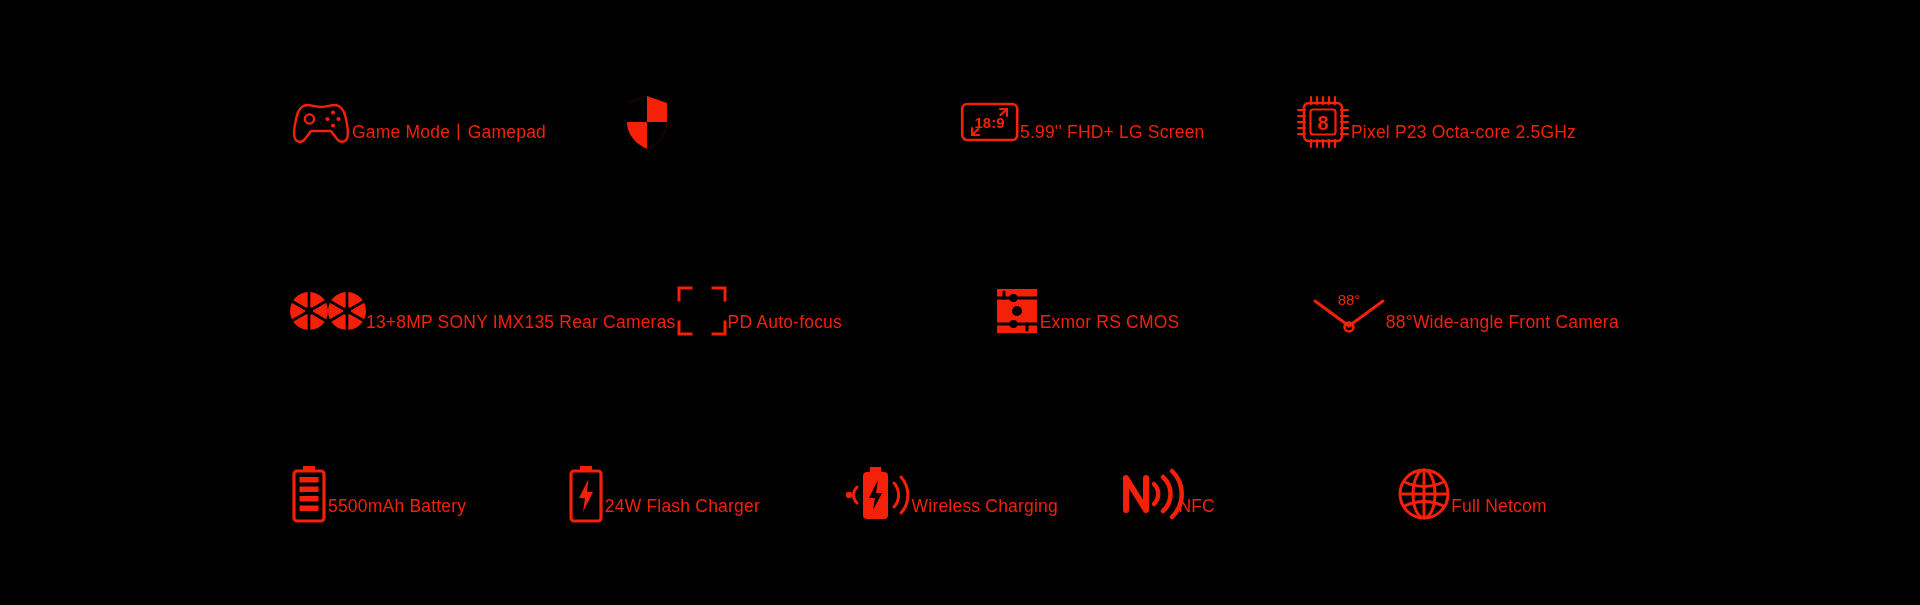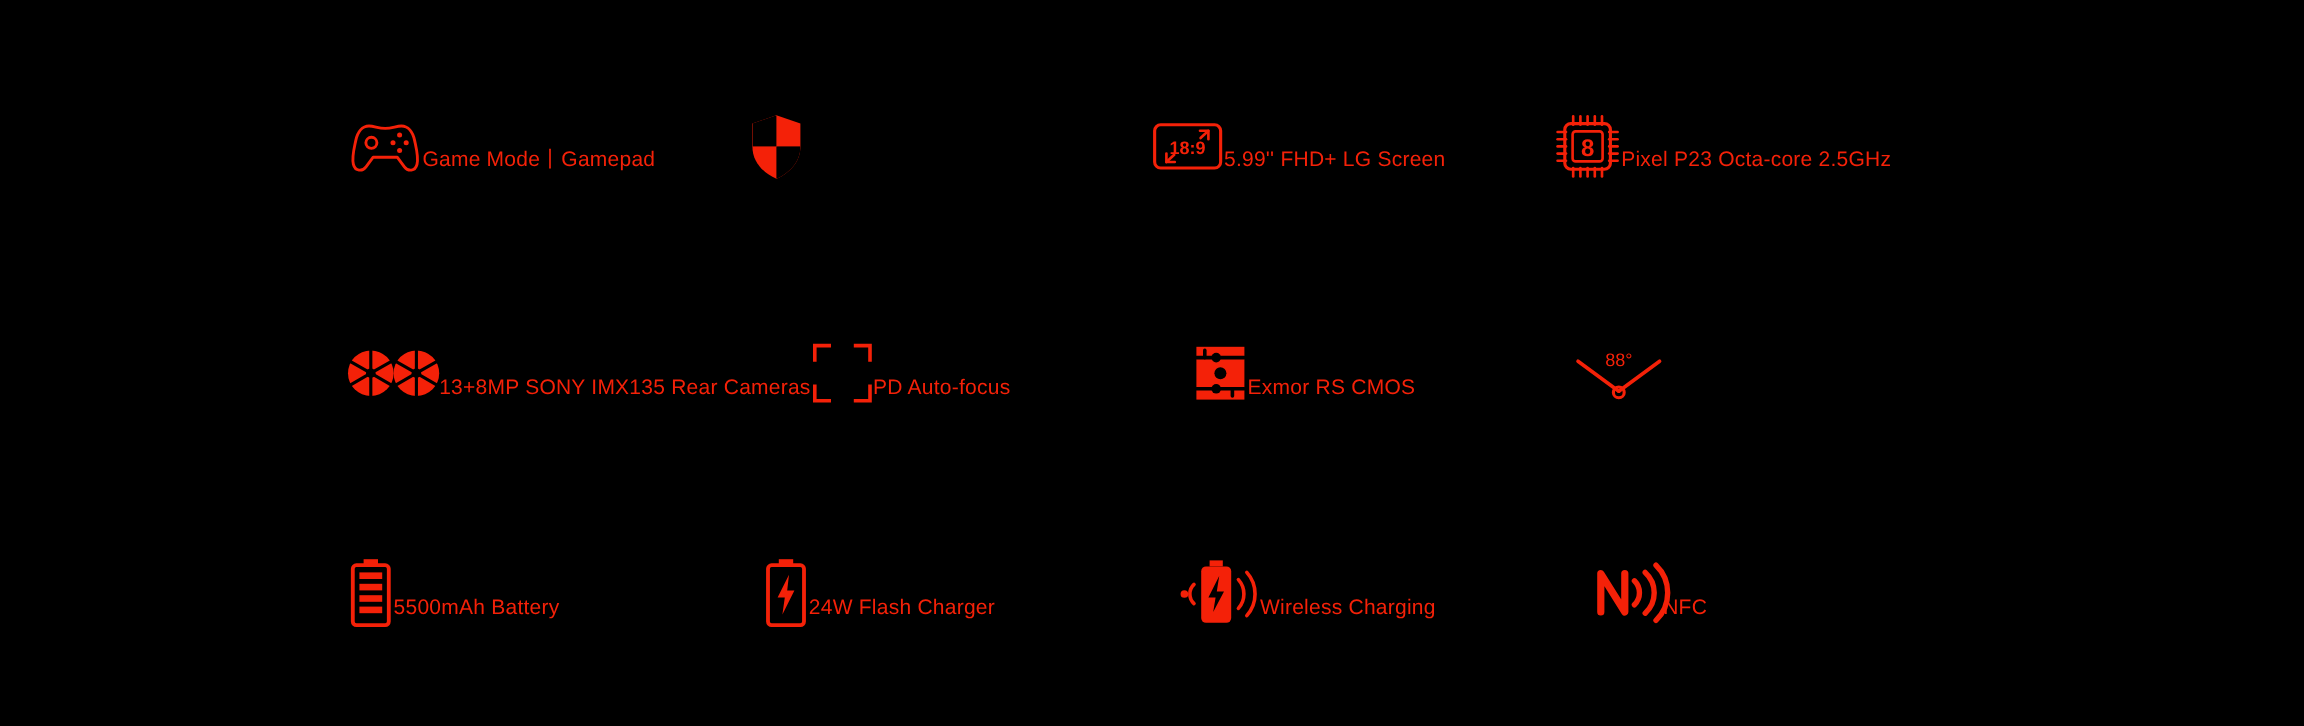--- a/index.html
+++ b/index.html
@@ -207,20 +207,21 @@
 
     <div class="spec-cell">
       <div class="spec-icon">
         <svg width="74" height="46" viewBox="0 0 74 46">
           <text x="37" y="17" font-family="Liberation Sans, sans-serif" font-size="15" fill="#f42108" text-anchor="middle">88°</text>
           <path d="M3 13 L37 38" fill="none" stroke="#f42108" stroke-width="3" stroke-linecap="round"></path>
           <path d="M71 13 L37 38" fill="none" stroke="#f42108" stroke-width="3" stroke-linecap="round"></path>
           <circle cx="37" cy="39" r="4.5" fill="none" stroke="#f42108" stroke-width="2.6"></circle>
         </svg>
       </div>
+      <div class="spec-label">88°Wide-angle Front Camera</div>
     </div>
   </div>
 
   <div class="spec-row">
 
     <div class="spec-cell">
       <div class="spec-icon">
         <svg width="38" height="58" viewBox="0 0 38 58">
           <rect x="13" y="1" width="12" height="5" fill="#f42108"></rect>
           <rect x="4" y="6" width="30" height="50" rx="3" ry="3" fill="none" stroke="#f42108" stroke-width="3.2"></rect>
@@ -268,15 +269,28 @@
           <g fill="none" stroke="#f42108" stroke-width="4.5" stroke-linecap="round">
             <path d="M34 18 A 14 14 0 0 1 34 38"></path>
             <path d="M43 11 A 23 23 0 0 1 43 45"></path>
             <path d="M52 5 A 32 32 0 0 1 52 51"></path>
           </g>
         </svg>
       </div>
       <div class="spec-label">NFC</div>
     </div>
 
+    <div class="spec-cell">
+      <div class="spec-icon">
+        <svg width="54" height="54" viewBox="0 0 54 54">
+          <circle cx="27" cy="27" r="24" fill="none" stroke="#f42108" stroke-width="3"></circle>
+          <ellipse cx="27" cy="27" rx="11" ry="24" fill="none" stroke="#f42108" stroke-width="3"></ellipse>
+          <line x1="27" y1="3" x2="27" y2="51" stroke="#f42108" stroke-width="3"></line>
+          <line x1="3" y1="27" x2="51" y2="27" stroke="#f42108" stroke-width="3"></line>
+          <path d="M7.5 15 Q 27 24 46.5 15" fill="none" stroke="#f42108" stroke-width="3"></path>
+          <path d="M7.5 39 Q 27 30 46.5 39" fill="none" stroke="#f42108" stroke-width="3"></path>
+        </svg>
+      </div>
+      <div class="spec-label">Full Netcom</div>
+    </div>
   </div>
 
 </div>
 
 </body></html>

